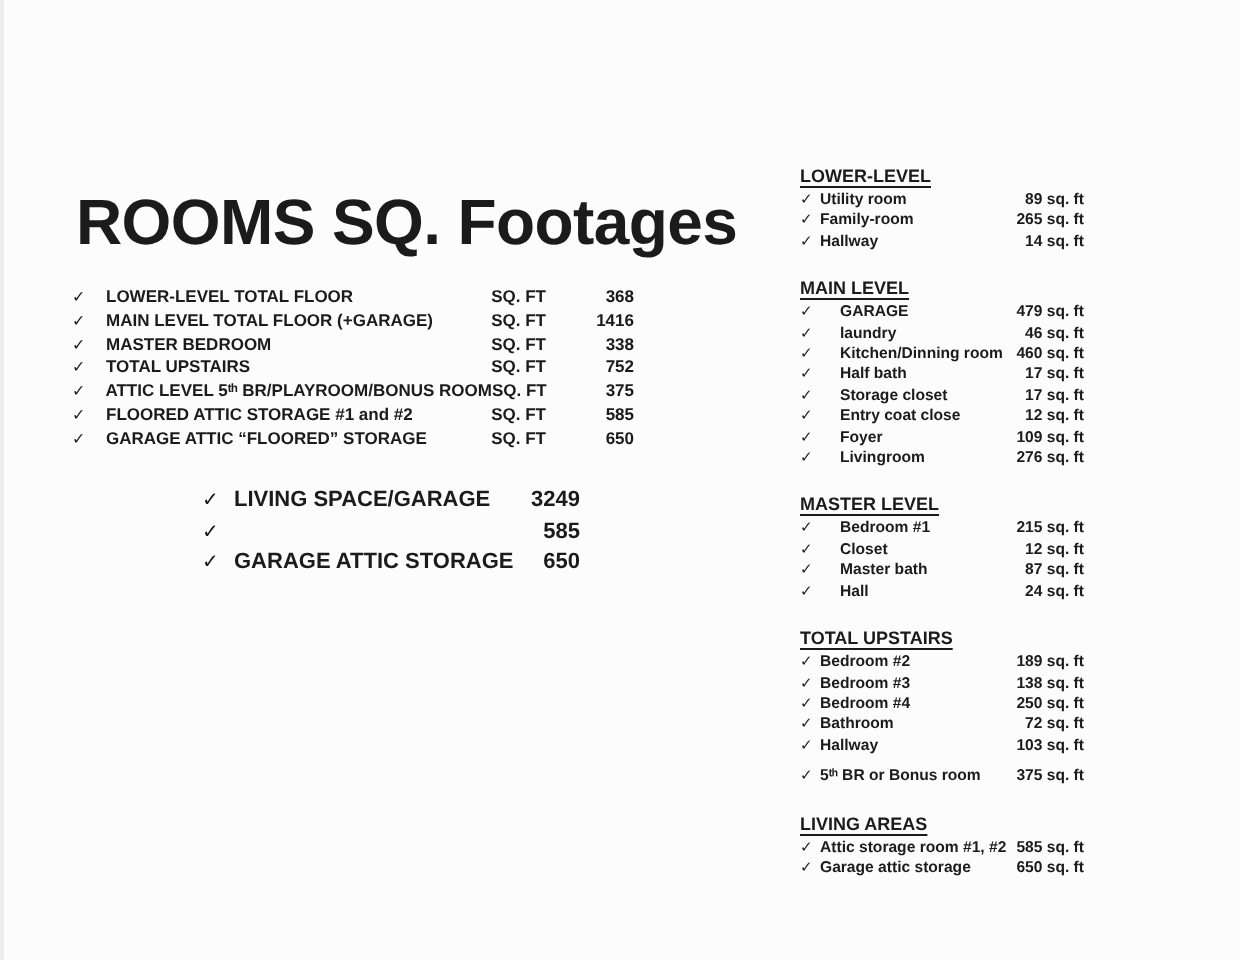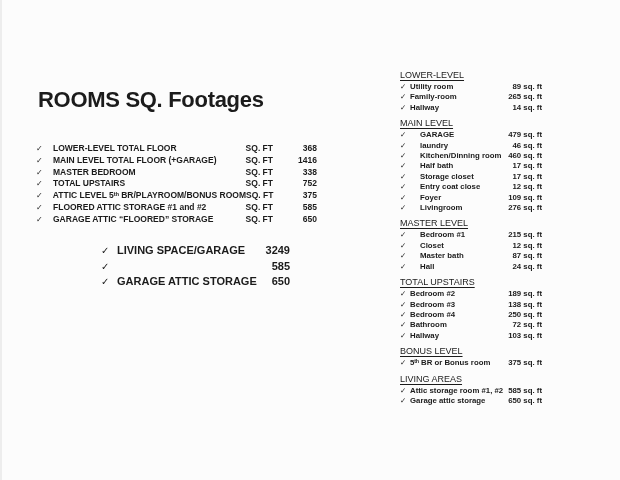--- a/index.html
+++ b/index.html
@@ -8,21 +8,21 @@
     background:#fcfcfc;
     font-family:"Liberation Sans", sans-serif;
     color:#1b1b1b;
     box-shadow: inset 2px 0 0 #ededed;
   }
   .page{position:absolute;inset:0;}
 
   
   .title{
     position:absolute;left:38px;top:72px;
-    font-size:22px;font-weight:700;letter-spacing:-0.3px;
+    font-size:32px;font-weight:700;letter-spacing:-0.3px;
     white-space:nowrap;
   }
 
   
   .summary{position:absolute;left:36px;top:143px;width:281px;}
   .srow{display:flex;align-items:baseline;font-size:8.5px;font-weight:700;line-height:10.8px;white-space:nowrap;}
   .srow .check{width:17px;font-weight:400;font-size:8px;}
   .srow .slabel{flex:1;}
   .srow .sqft{margin-right:20px;}
   .srow .sval{width:24px;text-align:right;}
@@ -36,22 +36,22 @@
   }
   .combined-items{padding-left:7px;}
   .crow{display:flex;align-items:baseline;font-size:11px;font-weight:700;line-height:15.5px;white-space:nowrap;}
   .crow .check{width:16px;font-weight:400;font-size:10px;}
   .crow .cval{margin-left:auto;text-align:center;}
 
   
   .details{position:absolute;left:400px;top:70px;width:142px;}
   .dsection{margin-bottom:5px;}
   .dheading{
-    font-size:9px;font-weight:400;line-height:11px;margin-bottom:1px;
-    text-decoration:underline;text-underline-offset:1.5px;white-space:nowrap;
+    font-size:9px;font-weight:700;line-height:11px;margin-bottom:1px;
+    text-decoration:underline;text-underline-offset:1.5px;white-space:nowrap;margin-top:13px;
   }
   .drow{display:flex;align-items:baseline;font-size:7.8px;font-weight:700;line-height:10.4px;white-space:nowrap;}
   .drow .check{font-weight:400;font-size:7.5px;}
   .dsection.narrow .drow .check{width:10px;}
   .dsection.wide .drow .check{width:20px;}
   .drow .dval{margin-left:auto;text-align:right;}
 </style>
 </head>
 <body>
 
@@ -230,21 +230,20 @@
           <span class="dlabel">Bathroom</span>
           <span class="dval">72 sq. ft</span>
         </div>
         <div class="drow">
           <span class="check">✓</span>
           <span class="dlabel">Hallway</span>
           <span class="dval">103 sq. ft</span>
         </div>
       </div>
       <div class="dsection narrow">
-        <div class="dheading">BONUS LEVEL</div>
         <div class="drow">
           <span class="check">✓</span>
           <span class="dlabel">5ᵗʰ BR or Bonus room</span>
           <span class="dval">375 sq. ft</span>
         </div>
       </div>
       <div class="dsection narrow">
         <div class="dheading">LIVING AREAS</div>
         <div class="drow">
           <span class="check">✓</span>

